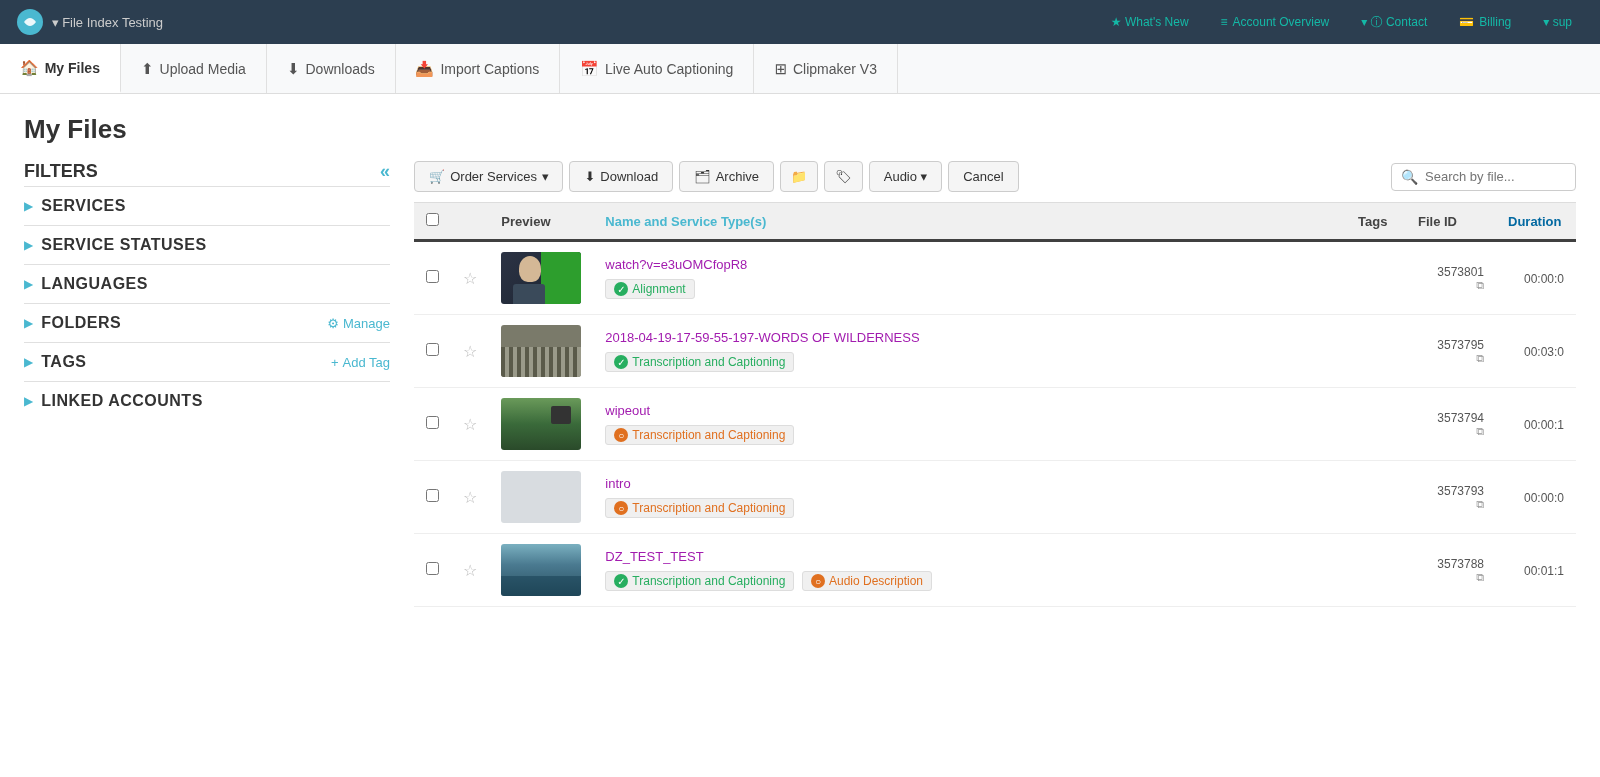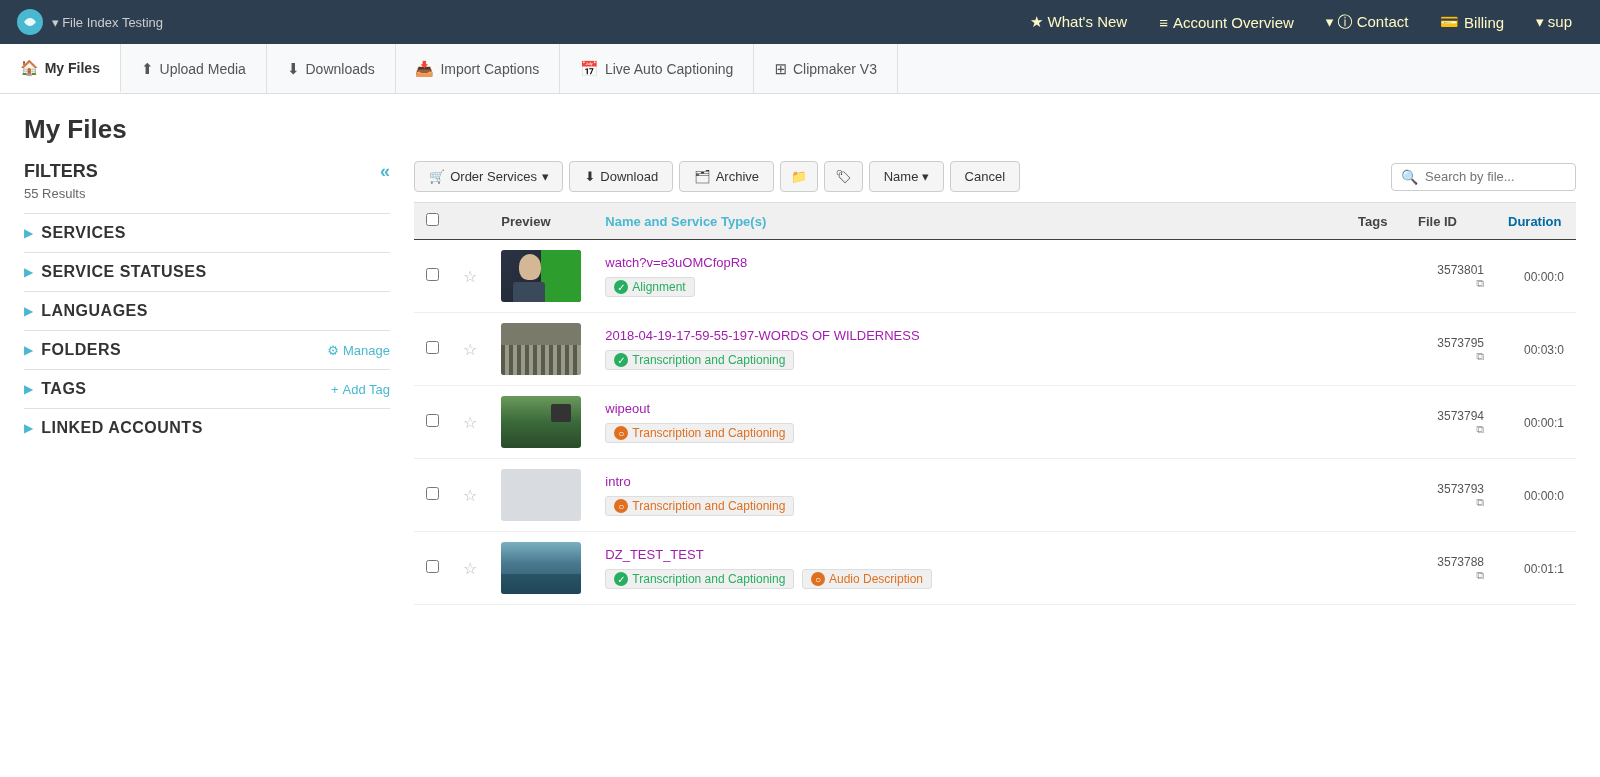--- a/index.html
+++ b/index.html
@@ -26,22 +26,22 @@
     }
     .logo-icon {
       width: 28px; height: 28px;
     }
     .top-nav-project {
       color: #ccc;
       font-size: 13px;
     }
     .top-nav-spacer { flex: 1; }
     .top-nav-item {
-      color: #fef9c3;
-      font-size: 15px;
+      color: #14b8a6;
+      font-size: 12px;
       padding: 0 12px;
       cursor: pointer;
       display: flex;
       align-items: center;
       gap: 5px;
       text-decoration: none;
     }
 
     
     .main-nav {
@@ -225,21 +225,21 @@
 
     
     .files-table {
       width: 100%;
       border-collapse: collapse;
       font-size: 13px;
     }
     .files-table thead tr {
       background: #f0f0f0;
       border-top: 1px solid #ddd;
-      border-bottom: 1px solid #404040;
+      border-bottom: 3px solid #404040;
       border-radius: 6px;
     }
     .files-table th {
       padding: 10px 12px;
       text-align: left;
       font-weight: 600;
       color: #444;
       white-space: nowrap;
     }
     .files-table th.col-name { color: #4ab8d0; }
@@ -426,21 +426,20 @@
   <h1 class="page-title">My Files</h1>
 
 
   <div class="main-layout">
 
     <aside class="sidebar">
       <div class="filters-header">
         <span class="filters-title">FILTERS</span>
         <span class="filters-collapse">«</span>
       </div>
-      <div class="filters-count">55 Results</div>
 
       <div class="filter-section">
         <div class="filter-section-left">
           <span class="filter-chevron">▶</span>
           <span class="filter-section-title">SERVICES</span>
         </div>
       </div>
       <div class="filter-section">
         <div class="filter-section-left">
           <span class="filter-chevron">▶</span>
@@ -497,21 +496,21 @@
           <span>🗂</span>
           <span>Archive</span>
         </button>
         <button class="btn btn-icon-only">
           <span>📁</span>
         </button>
         <button class="btn btn-icon-only">
           <span>🏷</span>
         </button>
         <button class="btn">
-          <span>Name ▾</span>
+          <span>Audio ▾</span>
         </button>
         <button class="btn">
           <span>Cancel</span>
         </button>
         <div class="toolbar-spacer"></div>
         <div class="search-box">
           <span style="color:#aaa">🔍</span>
           <input type="text" placeholder="Search by file..." style="">
         </div>
       </div>

